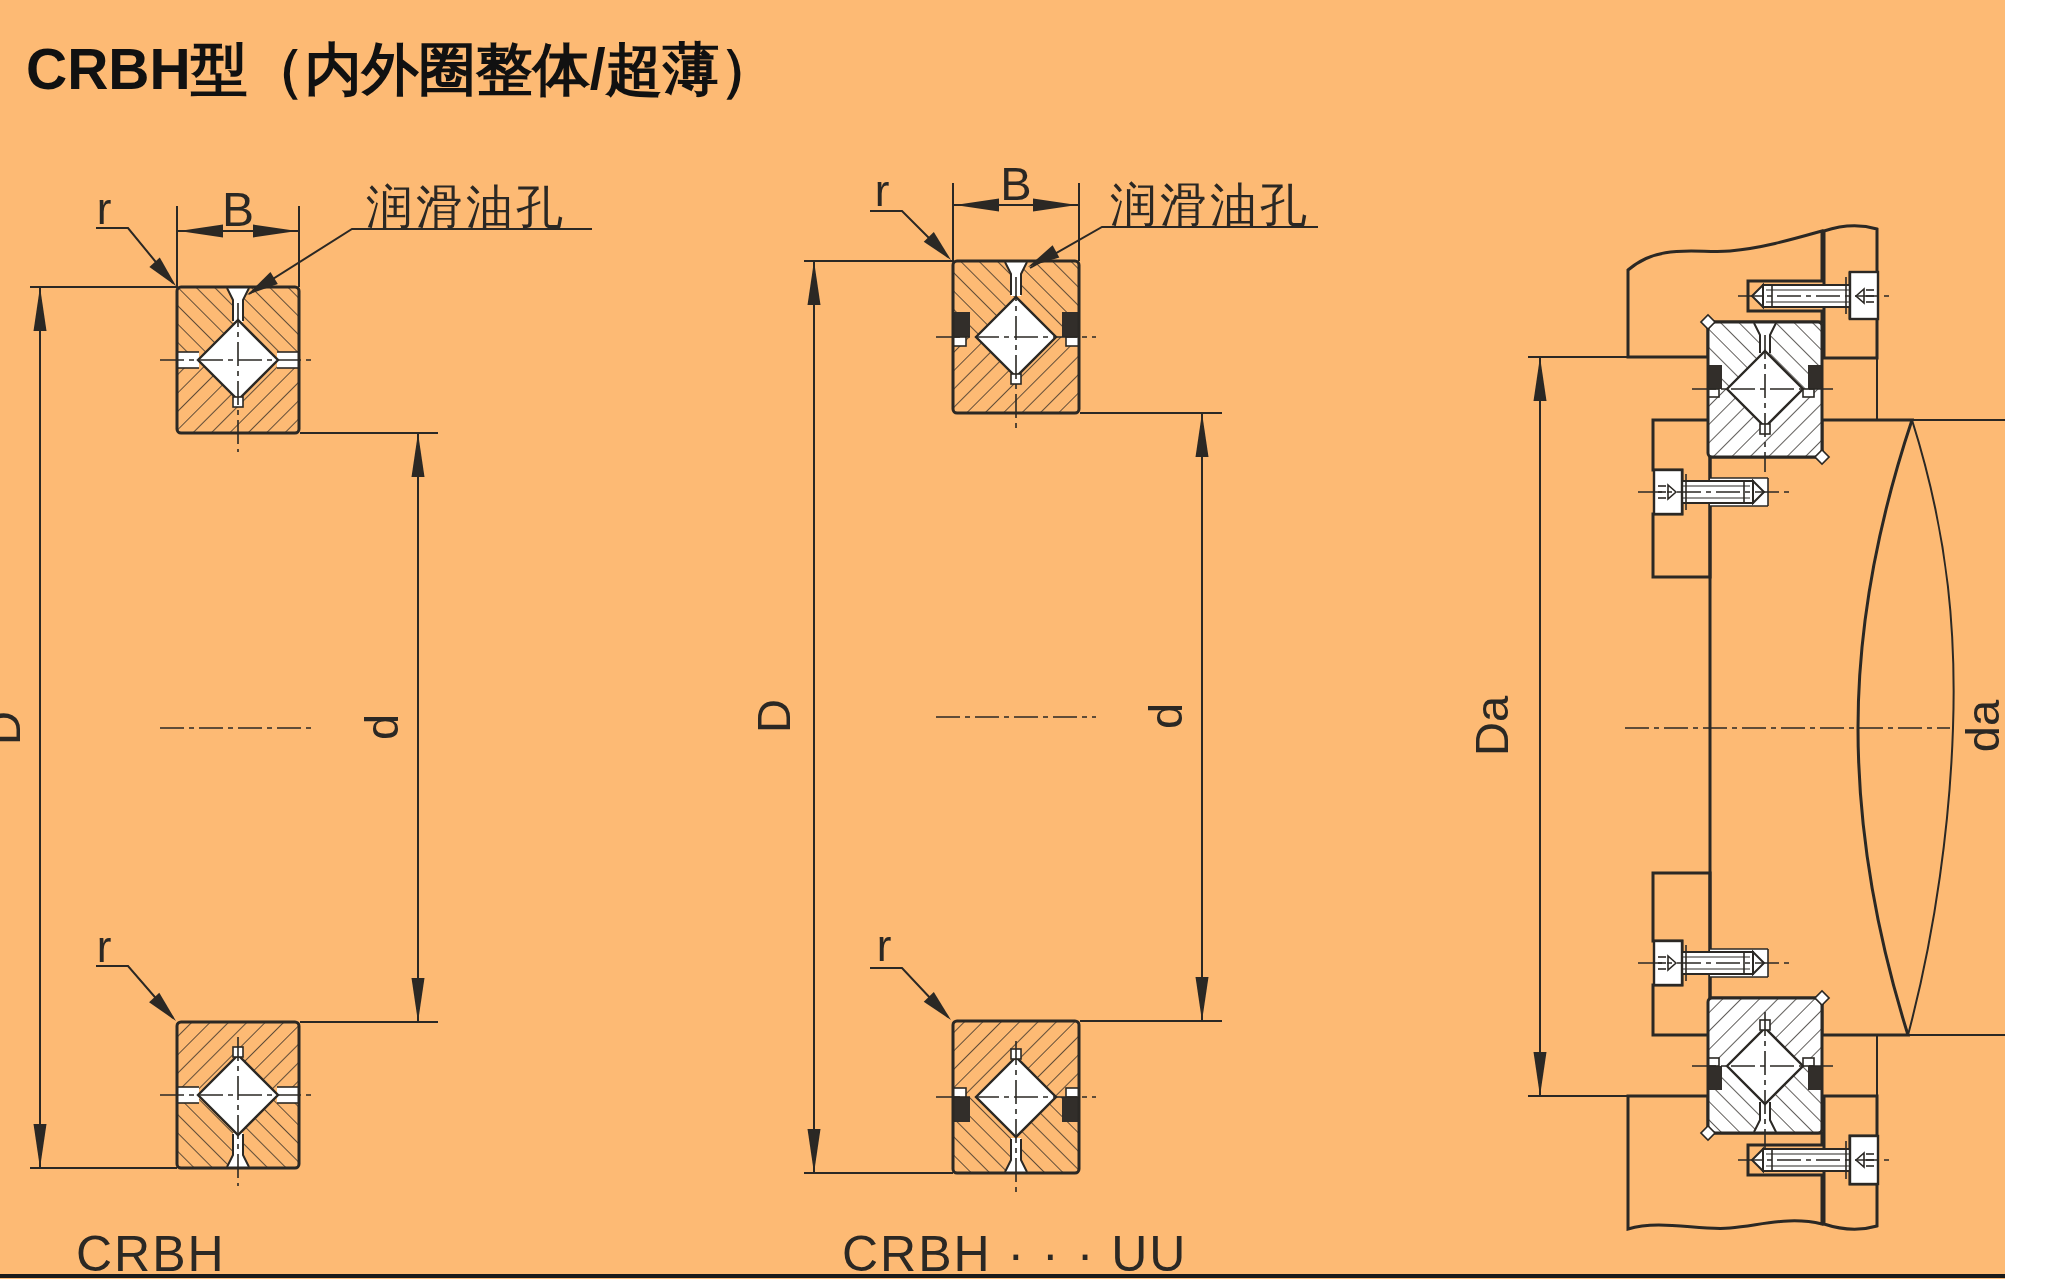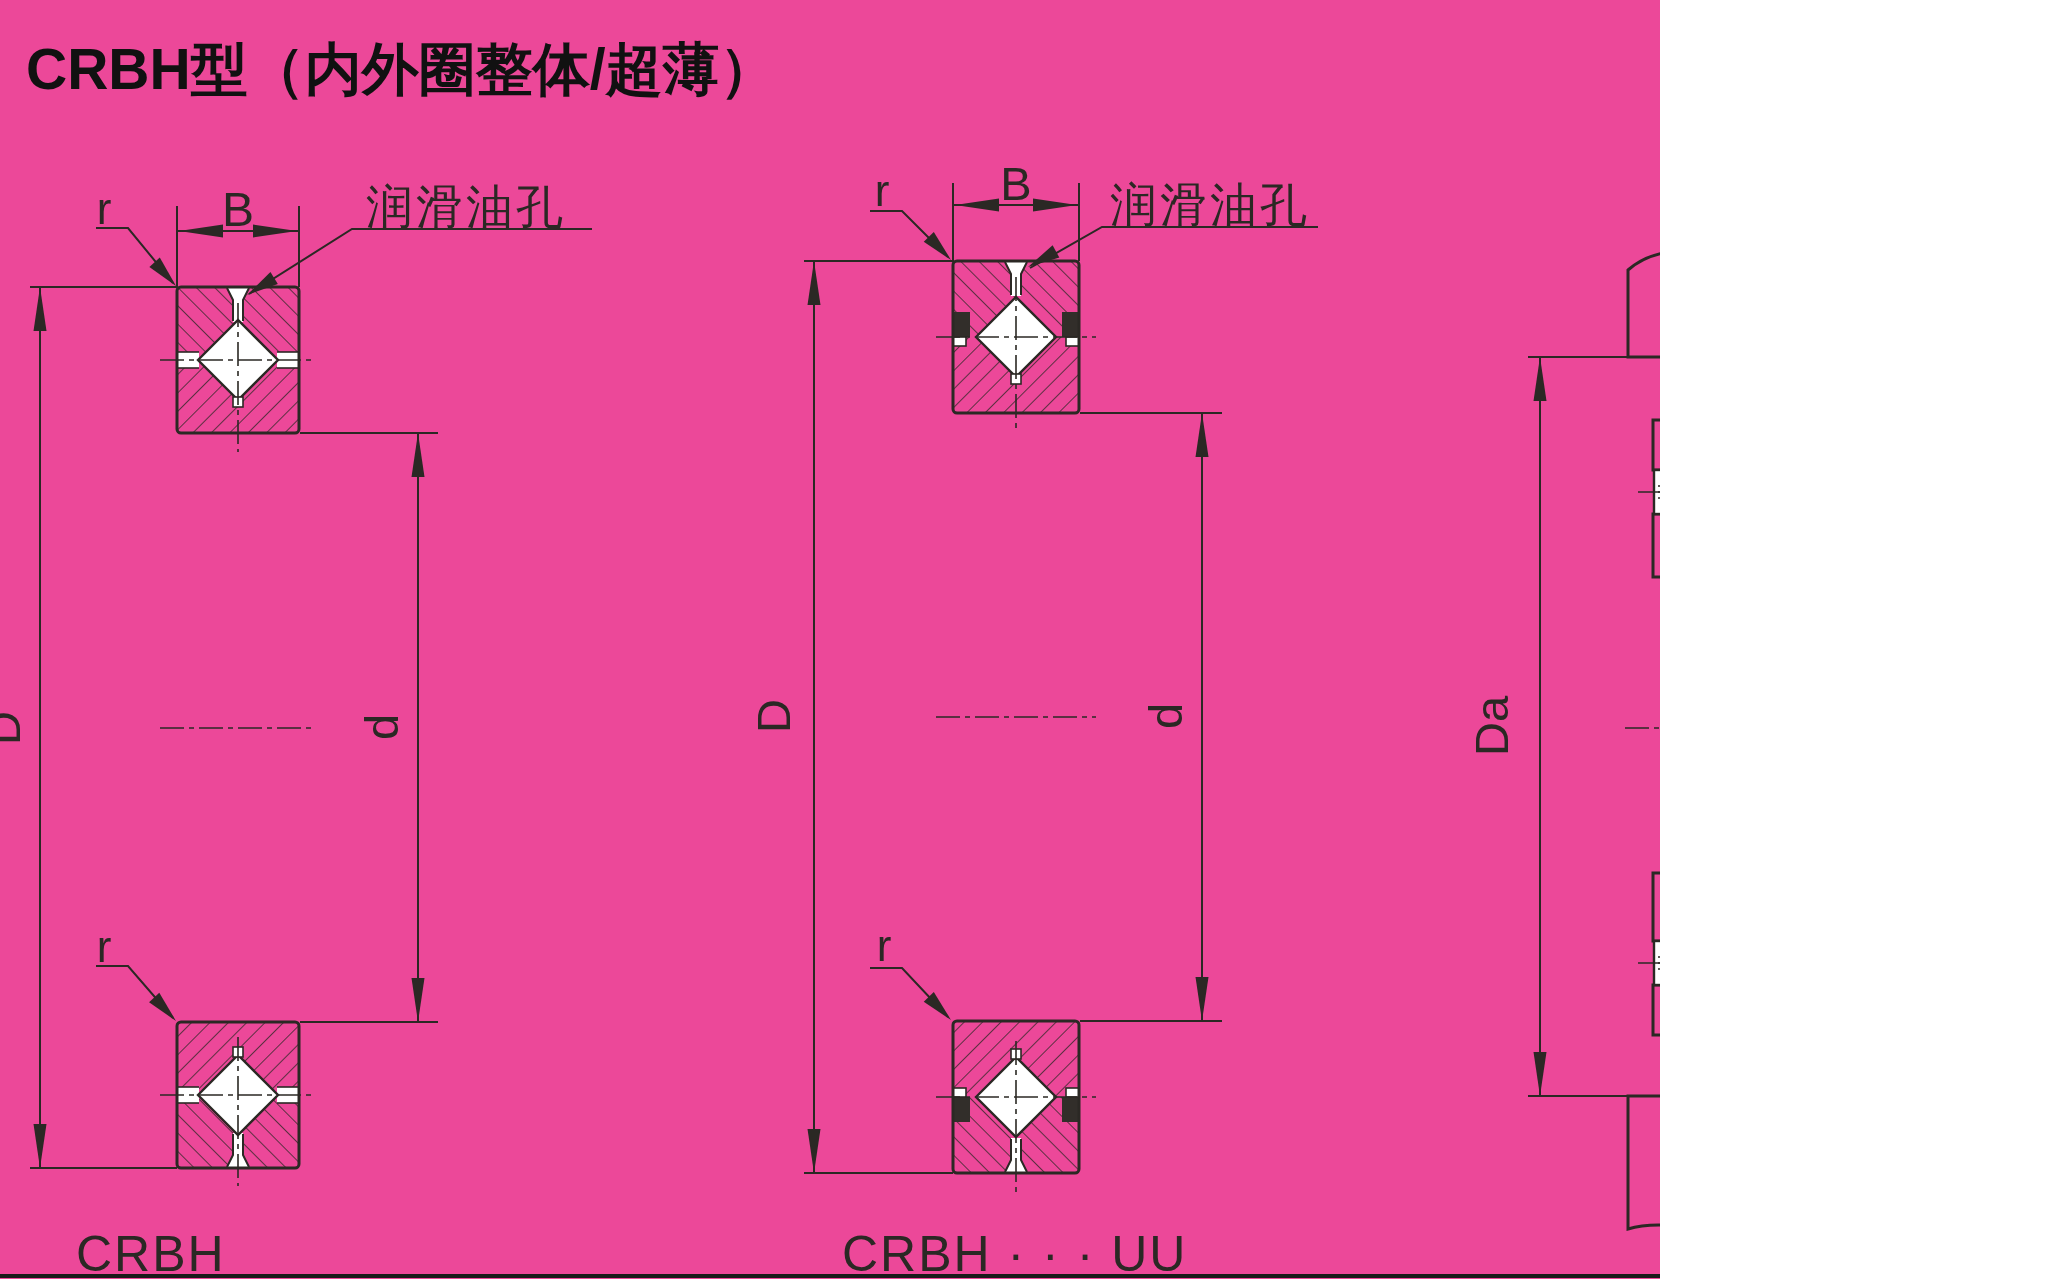--- a/index.html
+++ b/index.html
@@ -1,16 +1,16 @@
 <!DOCTYPE html>
 <html><head>
 <meta charset="utf-8">
 <style>
   html,body{margin:0;padding:0;background:#fff;}
-  .page{position:relative;width:1660px;height:1279px;background:#ec4899;overflow:hidden;font-family:"Liberation Sans",sans-serif;}
+  .page{position:relative;width:2005px;height:1279px;background:#fdba74;overflow:hidden;font-family:"Liberation Sans",sans-serif;}
   .title{position:absolute;left:26px;top:-6px;font-size:57px;font-weight:bold;color:#111;letter-spacing:0px;white-space:nowrap;}
   svg{position:absolute;left:0;top:0;}
   svg text{fill:#2b2824;font-family:"Liberation Sans",sans-serif;}
   .ln{stroke:#2b2824;fill:none;}
   .w3{stroke-width:3;}
   .w2{stroke-width:2;}
   .w15{stroke-width:1.6;}
   .cl{stroke:#2b2824;stroke-width:1.6;fill:none;stroke-dasharray:24 5 5 5;}
   .wf{fill:#ffffff;}
   .dk{fill:#322e2a;}

